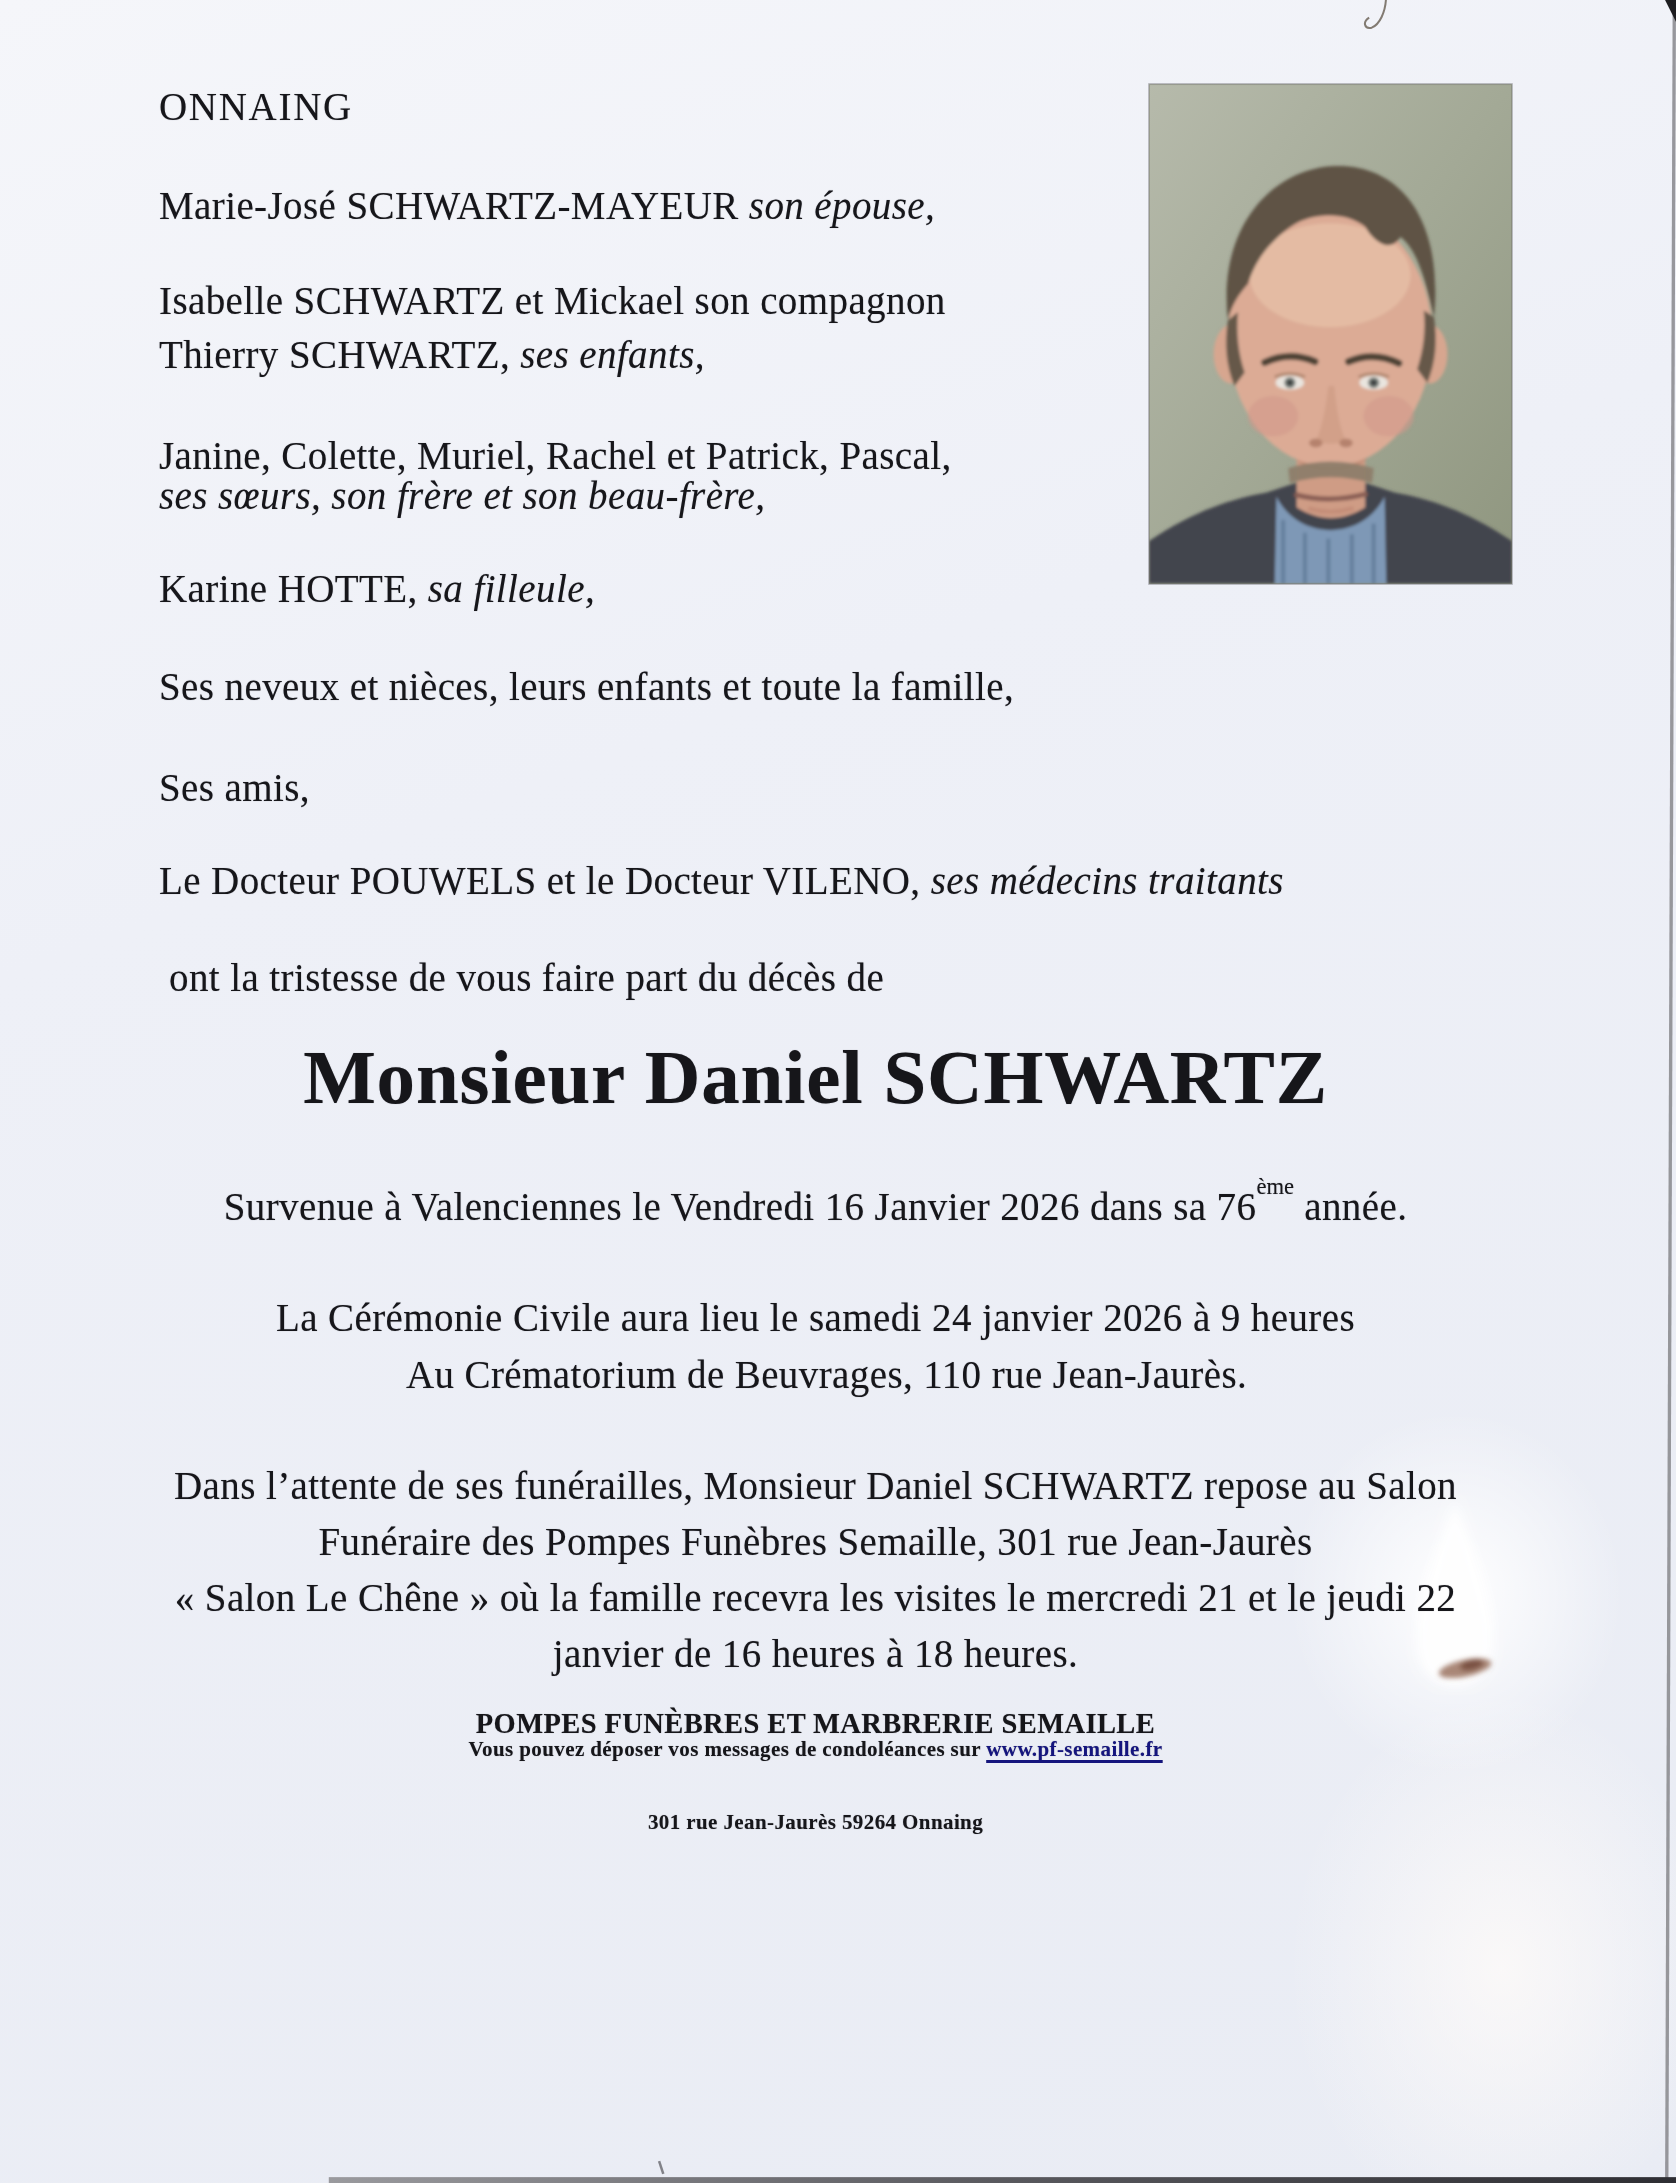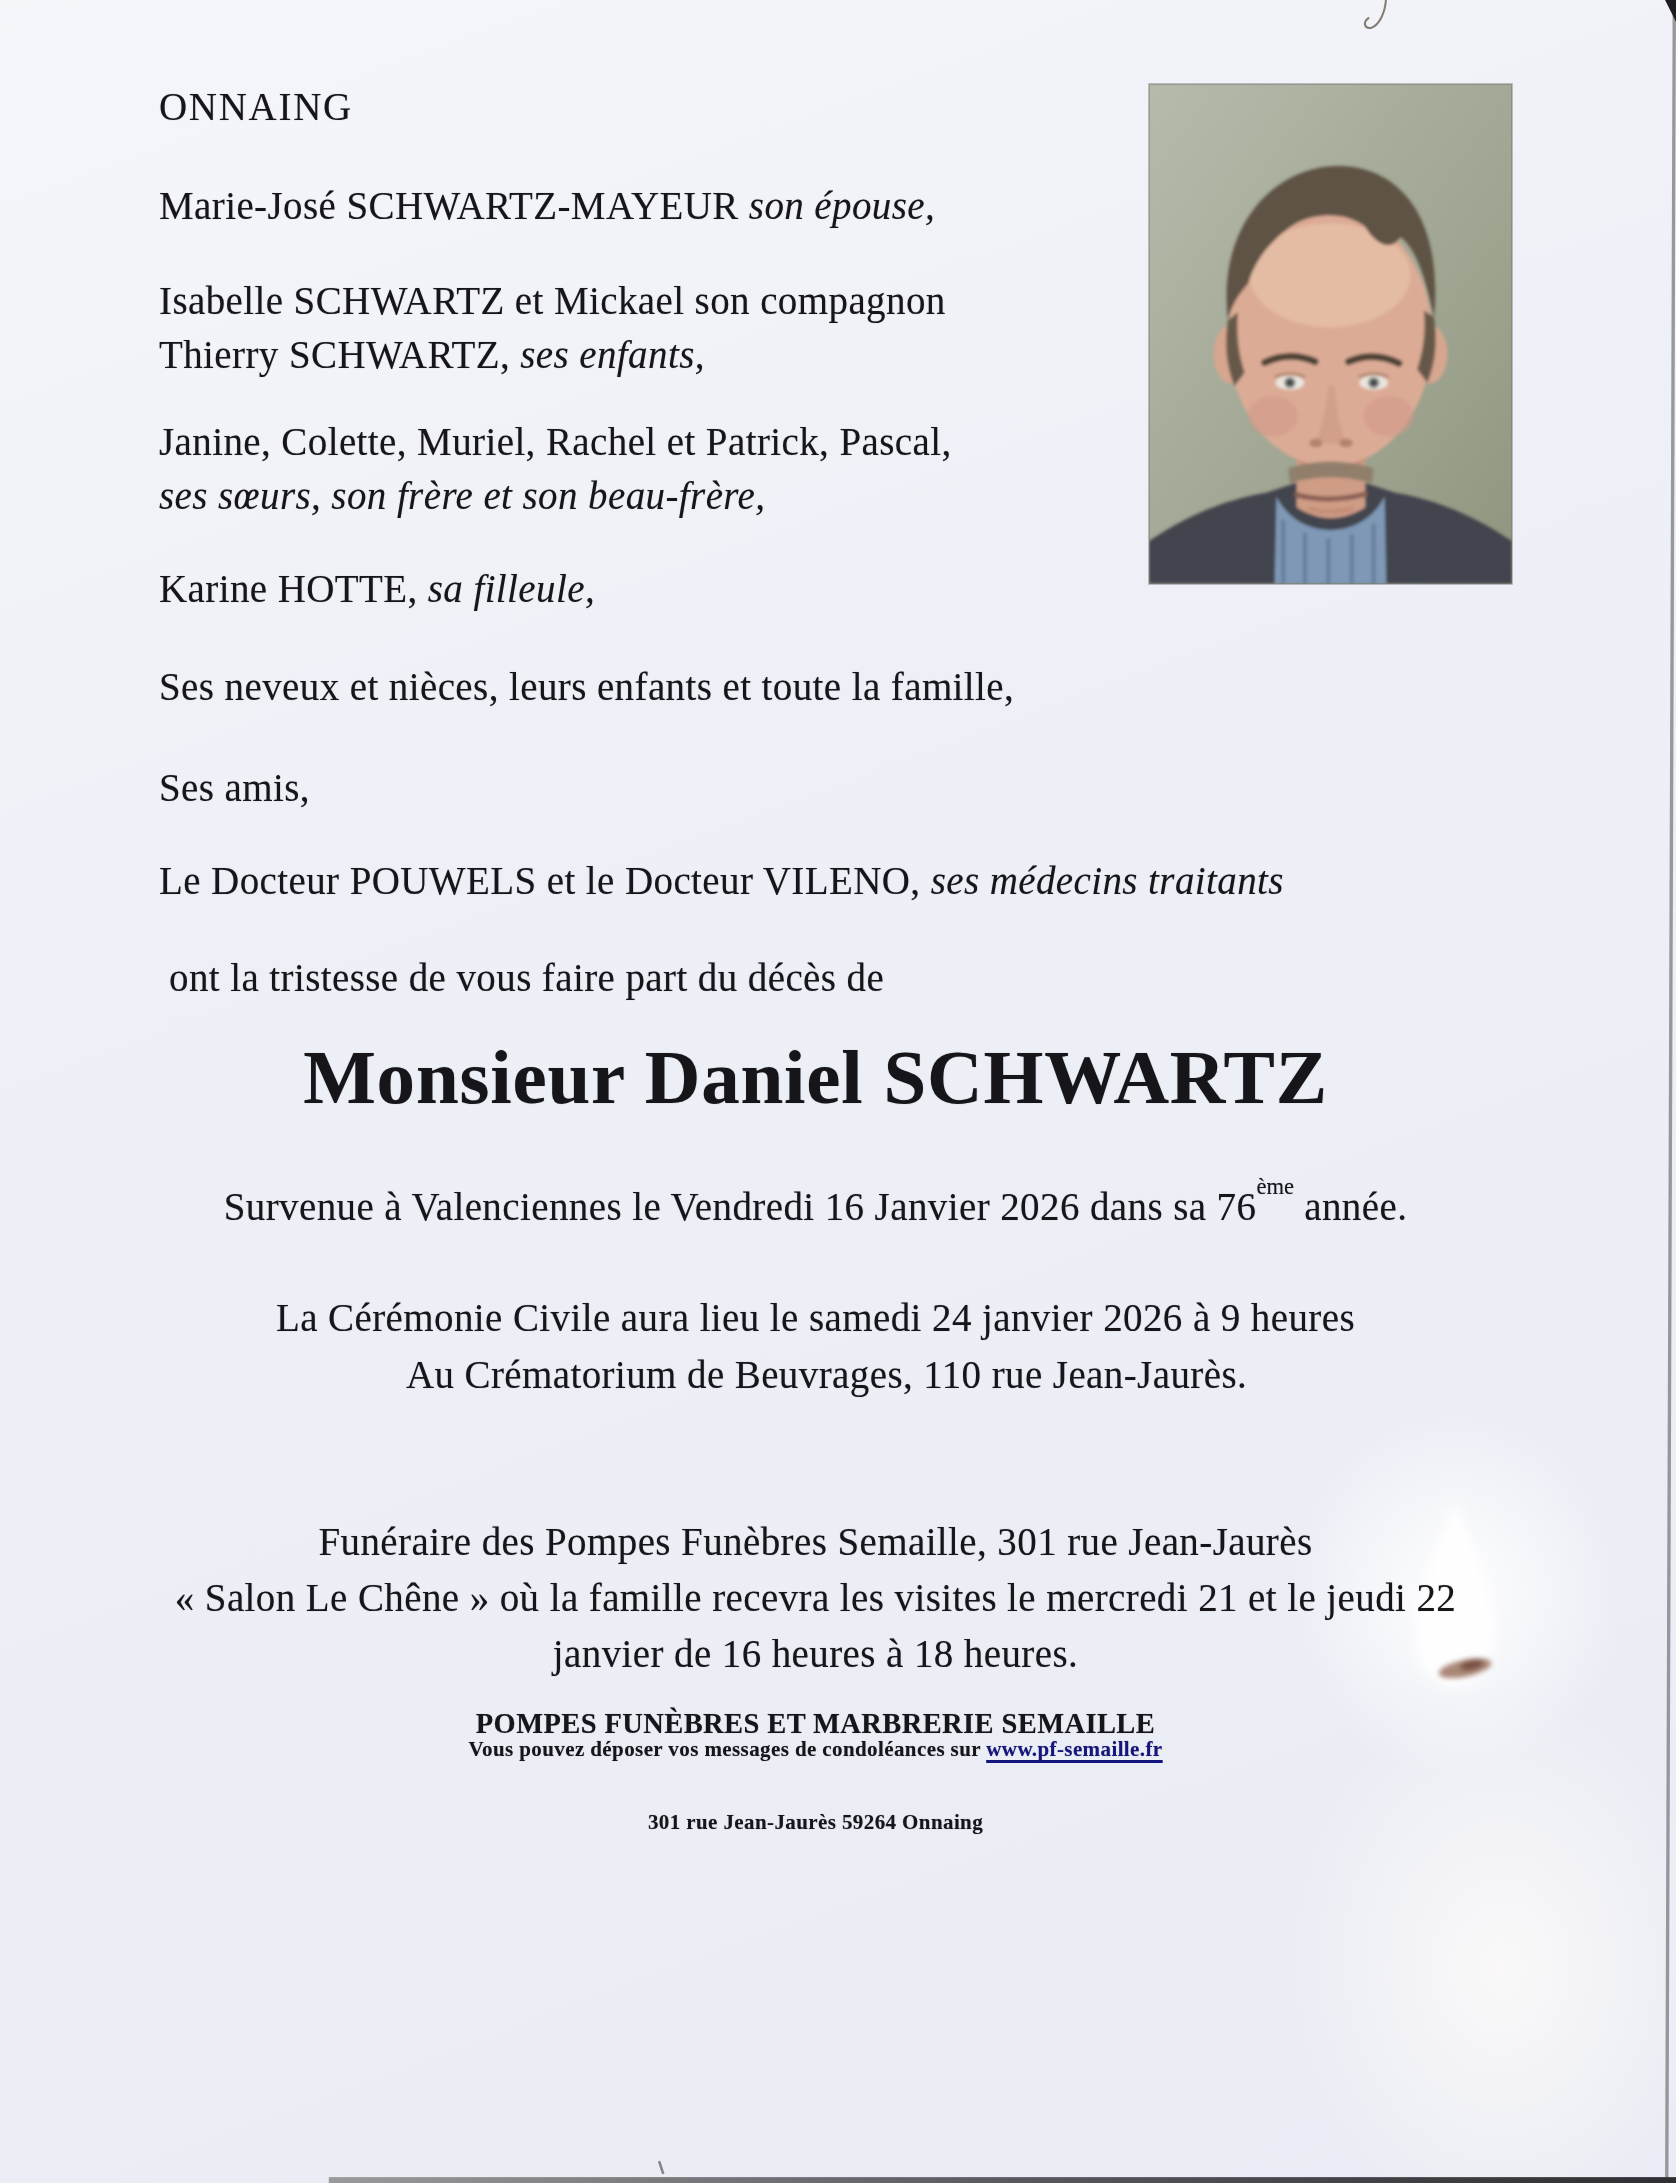--- a/index.html
+++ b/index.html
@@ -133,40 +133,41 @@
     <rect x="0" y="0" width="433" height="596" fill="none" stroke="#6f7268" stroke-width="2" opacity=".5"></rect>
   </svg>
 
   <div class="line left" style="top:84px;letter-spacing:1.7px;">ONNAING</div>
 
   <div class="line left" style="top:183px;"><span>Marie-José SCHWARTZ-MAYEUR </span><span class="it">son épouse,</span></div>
 
   <div class="line left" style="top:278px;">Isabelle SCHWARTZ et Mickael son compagnon</div>
   <div class="line left" style="top:332px;"><span>Thierry SCHWARTZ, </span><span class="it">ses enfants,</span></div>
 
-  <div class="line left" style="top:419px;">Janine, Colette, Muriel, Rachel et Patrick, Pascal,</div>
+  <div class="line left" style="top:433px;">Janine, Colette, Muriel, Rachel et Patrick, Pascal,</div>
   <div class="line left it" style="top:473px;">ses sœurs, son frère et son beau-frère,</div>
 
   <div class="line left" style="top:566px;"><span>Karine HOTTE, </span><span class="it">sa filleule,</span></div>
 
   <div class="line left" style="top:664px;">Ses neveux et nièces, leurs enfants et toute la famille,</div>
 
   <div class="line left" style="top:765px;">Ses amis,</div>
 
   <div class="line left" style="top:858px;"><span>Le Docteur POUWELS et le Docteur VILENO, </span><span class="it">ses médecins traitants</span></div>
 
   <div class="line left" style="top:955px;left:169px;">ont la tristesse de vous faire part du décès de</div>
 
   <div class="line center title" style="top:1033px;">Monsieur Daniel SCHWARTZ</div>
 
   <div class="line center" style="top:1184px;"><span>Survenue à Valenciennes le Vendredi 16 Janvier 2026 dans sa 76</span><sup class="sup">ème</sup><span> année.</span></div>
 
   <div class="line center" style="top:1295px;text-align:center;">La Cérémonie Civile aura lieu le samedi 24 janvier 2026 à 9 heures</div>
   <div class="line center" style="top:1352px;padding-left:11px;">Au Crématorium de Beuvrages, 110 rue Jean-Jaurès.</div>
 
+  <div class="line center" style="top:1463px;">Dans l’attente de ses funérailles, Monsieur Daniel SCHWARTZ repose au Salon</div>
   <div class="line center" style="top:1519px;">Funéraire des Pompes Funèbres Semaille, 301 rue Jean-Jaurès</div>
   <div class="line center" style="top:1575px;">« Salon Le Chêne » où la famille recevra les visites le mercredi 21 et le jeudi 22</div>
   <div class="line center" style="top:1631px;">janvier de 16 heures à 18 heures.</div>
 
   <div class="line center footer-s" style="top:1737px;"><span>Vous pouvez déposer vos messages de condoléances sur </span><span class="link">www.pf-semaille.fr</span></div>
   <div class="line center footer-m" style="top:1708px;">POMPES FUNÈBRES ET MARBRERIE SEMAILLE</div>
   <div class="line center footer-s" style="top:1810px;">301 rue Jean-Jaurès 59264 Onnaing</div>
 
   <svg class="artifacts" viewBox="0 0 2000 2604" aria-hidden="true">
     <defs>

